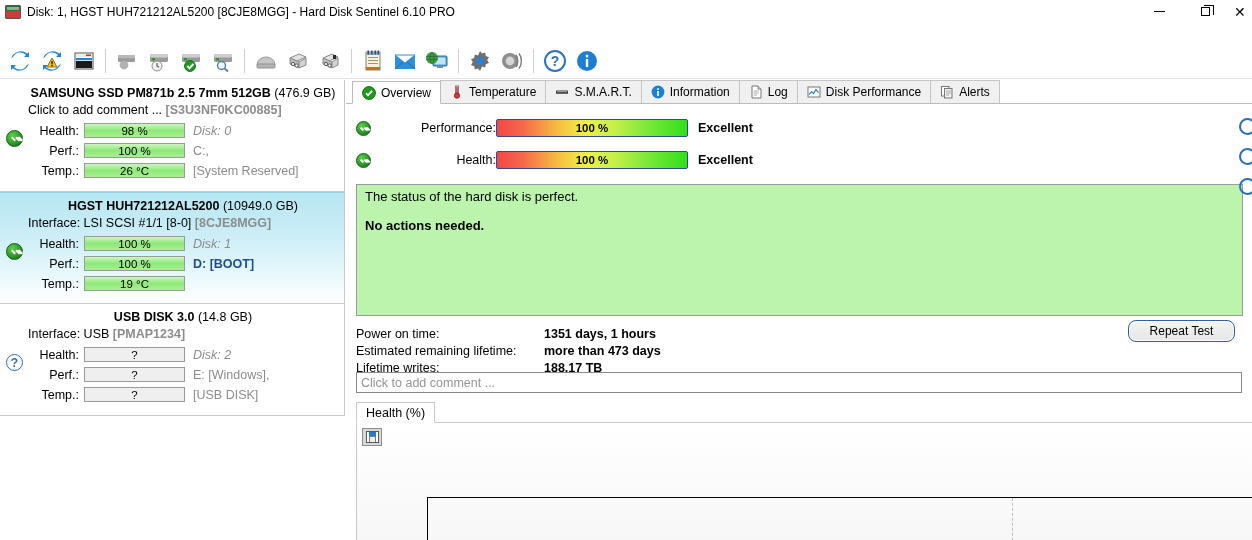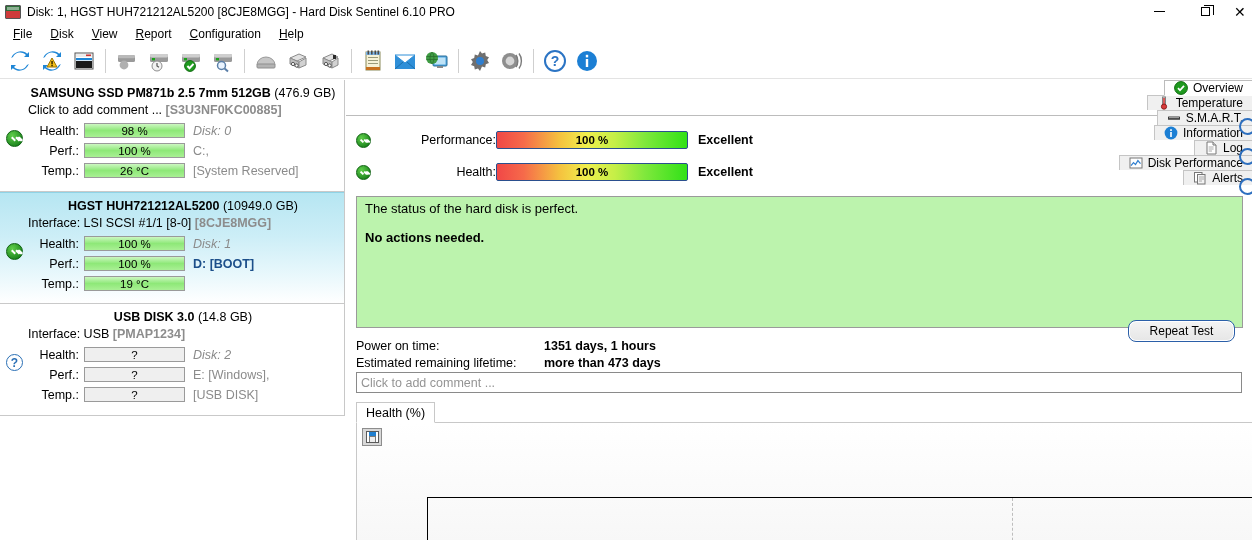--- a/index.html
+++ b/index.html
@@ -106,22 +106,22 @@
   .extra .gray { color: #8b8b8b; font-style: italic; }
   .extra .gray2 { color: #8b8b8b; }
   .extra .bluebold { color:#1c4f8a; font-weight:bold;}
 
   
   .main {
     position: absolute; left: 346px; top: 80px; width: 906px; height: 460px;
     background: #ffffff;
   }
   .tabbar {
-    height: 36px; display: flex; align-items: flex-end; border-bottom: 1px solid #bcbcbc;
-    background: #ffffff; padding-left: 6px; flex-direction: column;
+    height: 24px; display: flex; align-items: flex-end; border-bottom: 1px solid #bcbcbc;
+    background: #ffffff; padding-left: 6px;
   }
   .tab {
     height: 23px; display:flex; align-items:center; gap:5px; padding: 0 9px;
     font-size: 12px; color: #000; border: 1px solid transparent; border-bottom: none;
     background: #f0f0f0; border-color: #c5c5c5; margin-right: -1px;
   }
   .tab.active { background: #ffffff; border-color: #bcbcbc; border-bottom: 1px solid #ffffff;
                 position: relative; z-index: 2; margin-bottom:-1px; }
   .tab .ti { width:14px; height:14px; display:inline-block; position:relative; flex:0 0 auto;}
 
@@ -221,28 +221,20 @@
         </div>
       <div class="winbtn">
           <span class="glyph-res"></span>
         </div>
       <div class="winbtn closewrap">
           <span class="glyph-close">✕</span>
         </div>
     </div>
   </div>
 
-  <div class="menubar">
-    <div class="menuitem"><u>F</u>ile</div>
-    <div class="menuitem"><u>D</u>isk</div>
-    <div class="menuitem"><u>V</u>iew</div>
-    <div class="menuitem"><u>R</u>eport</div>
-    <div class="menuitem"><u>C</u>onfiguration</div>
-    <div class="menuitem"><u>H</u>elp</div>
-  </div>
 
   <div class="toolbar">
     <div class="tbtn">
       <svg width="24" height="24" viewBox="0 0 24 24">
           <path d="M5 8a8 8 0 0 1 13-2l-2 2h5V3l-1.8 1.8A10 10 0 0 0 3.2 9z" fill="#1e86d6"></path>
           <path d="M19 16a8 8 0 0 1-13 2l2-2H3v5l1.8-1.8A10 10 0 0 0 20.8 15z" fill="#1e86d6"></path>
         </svg>
     </div>
     <div class="tbtn">
       <svg width="24" height="24" viewBox="0 0 24 24">

